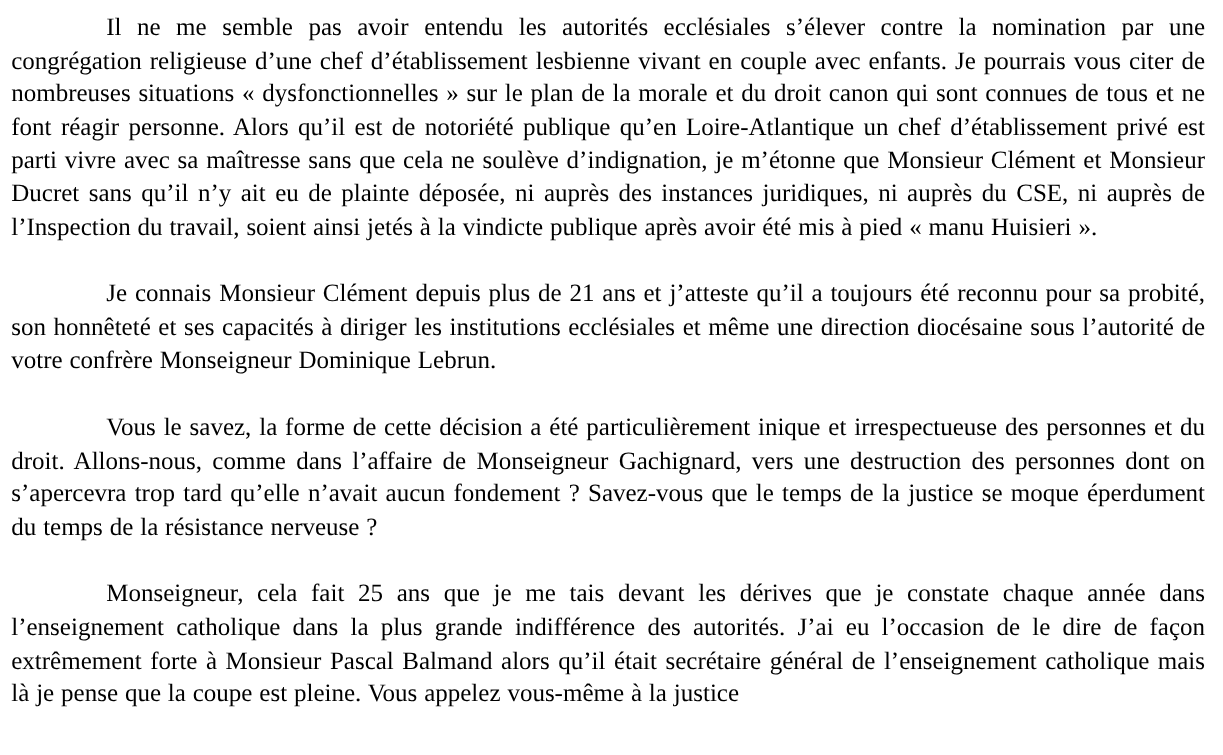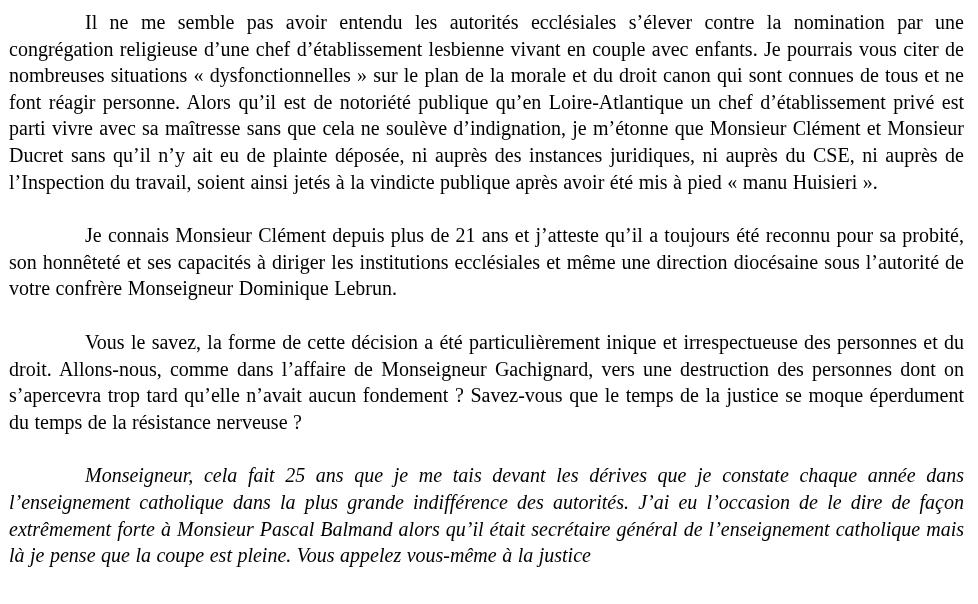--- a/index.html
+++ b/index.html
@@ -24,21 +24,20 @@
     color: #000000;
   }
   .page p {
     margin: 0 0 27px 0;
     text-align: justify;
     text-indent: 76px;
     word-spacing: 0.5px;
   }
   .page p:last-child {
     margin-bottom: 0;
-    font-style: italic;
   }
 </style>
 </head>
 <body>
 
 <div class="page">
   <p>Il ne me semble pas avoir entendu les autorités ecclésiales s’élever contre la nomination par une congrégation religieuse d’une chef d’établissement lesbienne vivant en couple avec enfants. Je pourrais vous citer de nombreuses situations « dysfonctionnelles » sur le plan de la morale et du droit canon qui sont connues de tous et ne font réagir personne. Alors qu’il est de notoriété publique qu’en Loire-Atlantique un chef d’établissement privé est parti vivre avec sa maîtresse sans que cela ne soulève d’indignation, je m’étonne que Monsieur Clément et Monsieur Ducret sans qu’il n’y ait eu de plainte déposée, ni auprès des instances juridiques, ni auprès du CSE, ni auprès de l’Inspection du travail, soient ainsi jetés à la vindicte publique après avoir été mis à pied « manu Huisieri ».</p>
   <p>Je connais Monsieur Clément depuis plus de 21 ans et j’atteste qu’il a toujours été reconnu pour sa probité, son honnêteté et ses capacités à diriger les institutions ecclésiales et même une direction diocésaine sous l’autorité de votre confrère Monseigneur Dominique Lebrun.</p>
   <p>Vous le savez, la forme de cette décision a été particulièrement inique et irrespectueuse des personnes et du droit. Allons-nous, comme dans l’affaire de Monseigneur Gachignard, vers une destruction des personnes dont on s’apercevra trop tard qu’elle n’avait aucun fondement ? Savez-vous que le temps de la justice se moque éperdument du temps de la résistance nerveuse ?</p>
   <p>Monseigneur, cela fait 25 ans que je me tais devant les dérives que je constate chaque année dans l’enseignement catholique dans la plus grande indifférence des autorités. J’ai eu l’occasion de le dire de façon extrêmement forte à Monsieur Pascal Balmand alors qu’il était secrétaire général de l’enseignement catholique mais là je pense que la coupe est pleine. Vous appelez vous-même à la justice</p>

